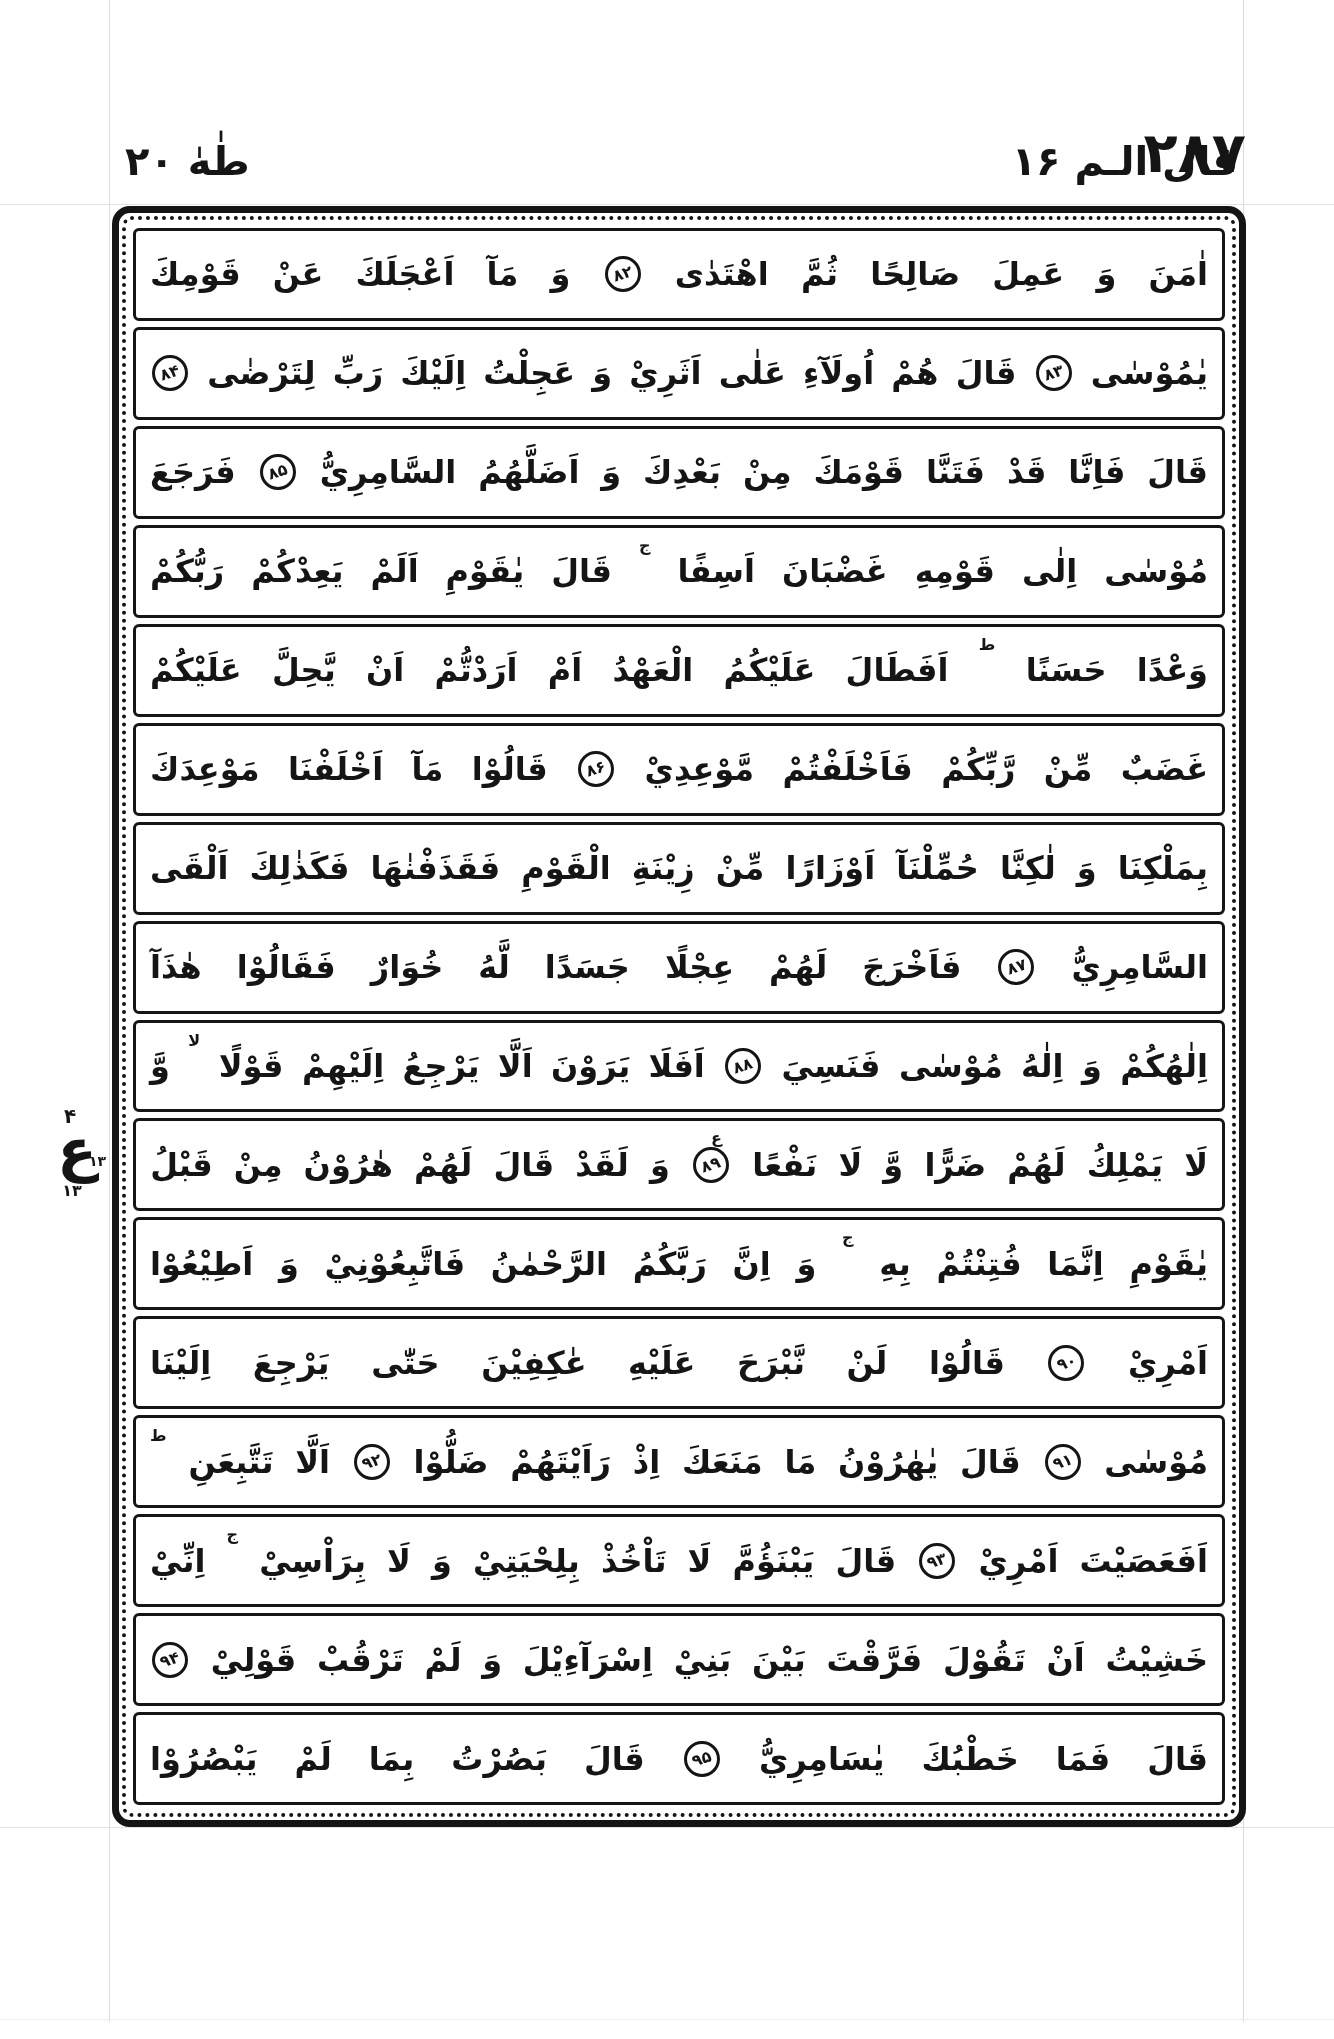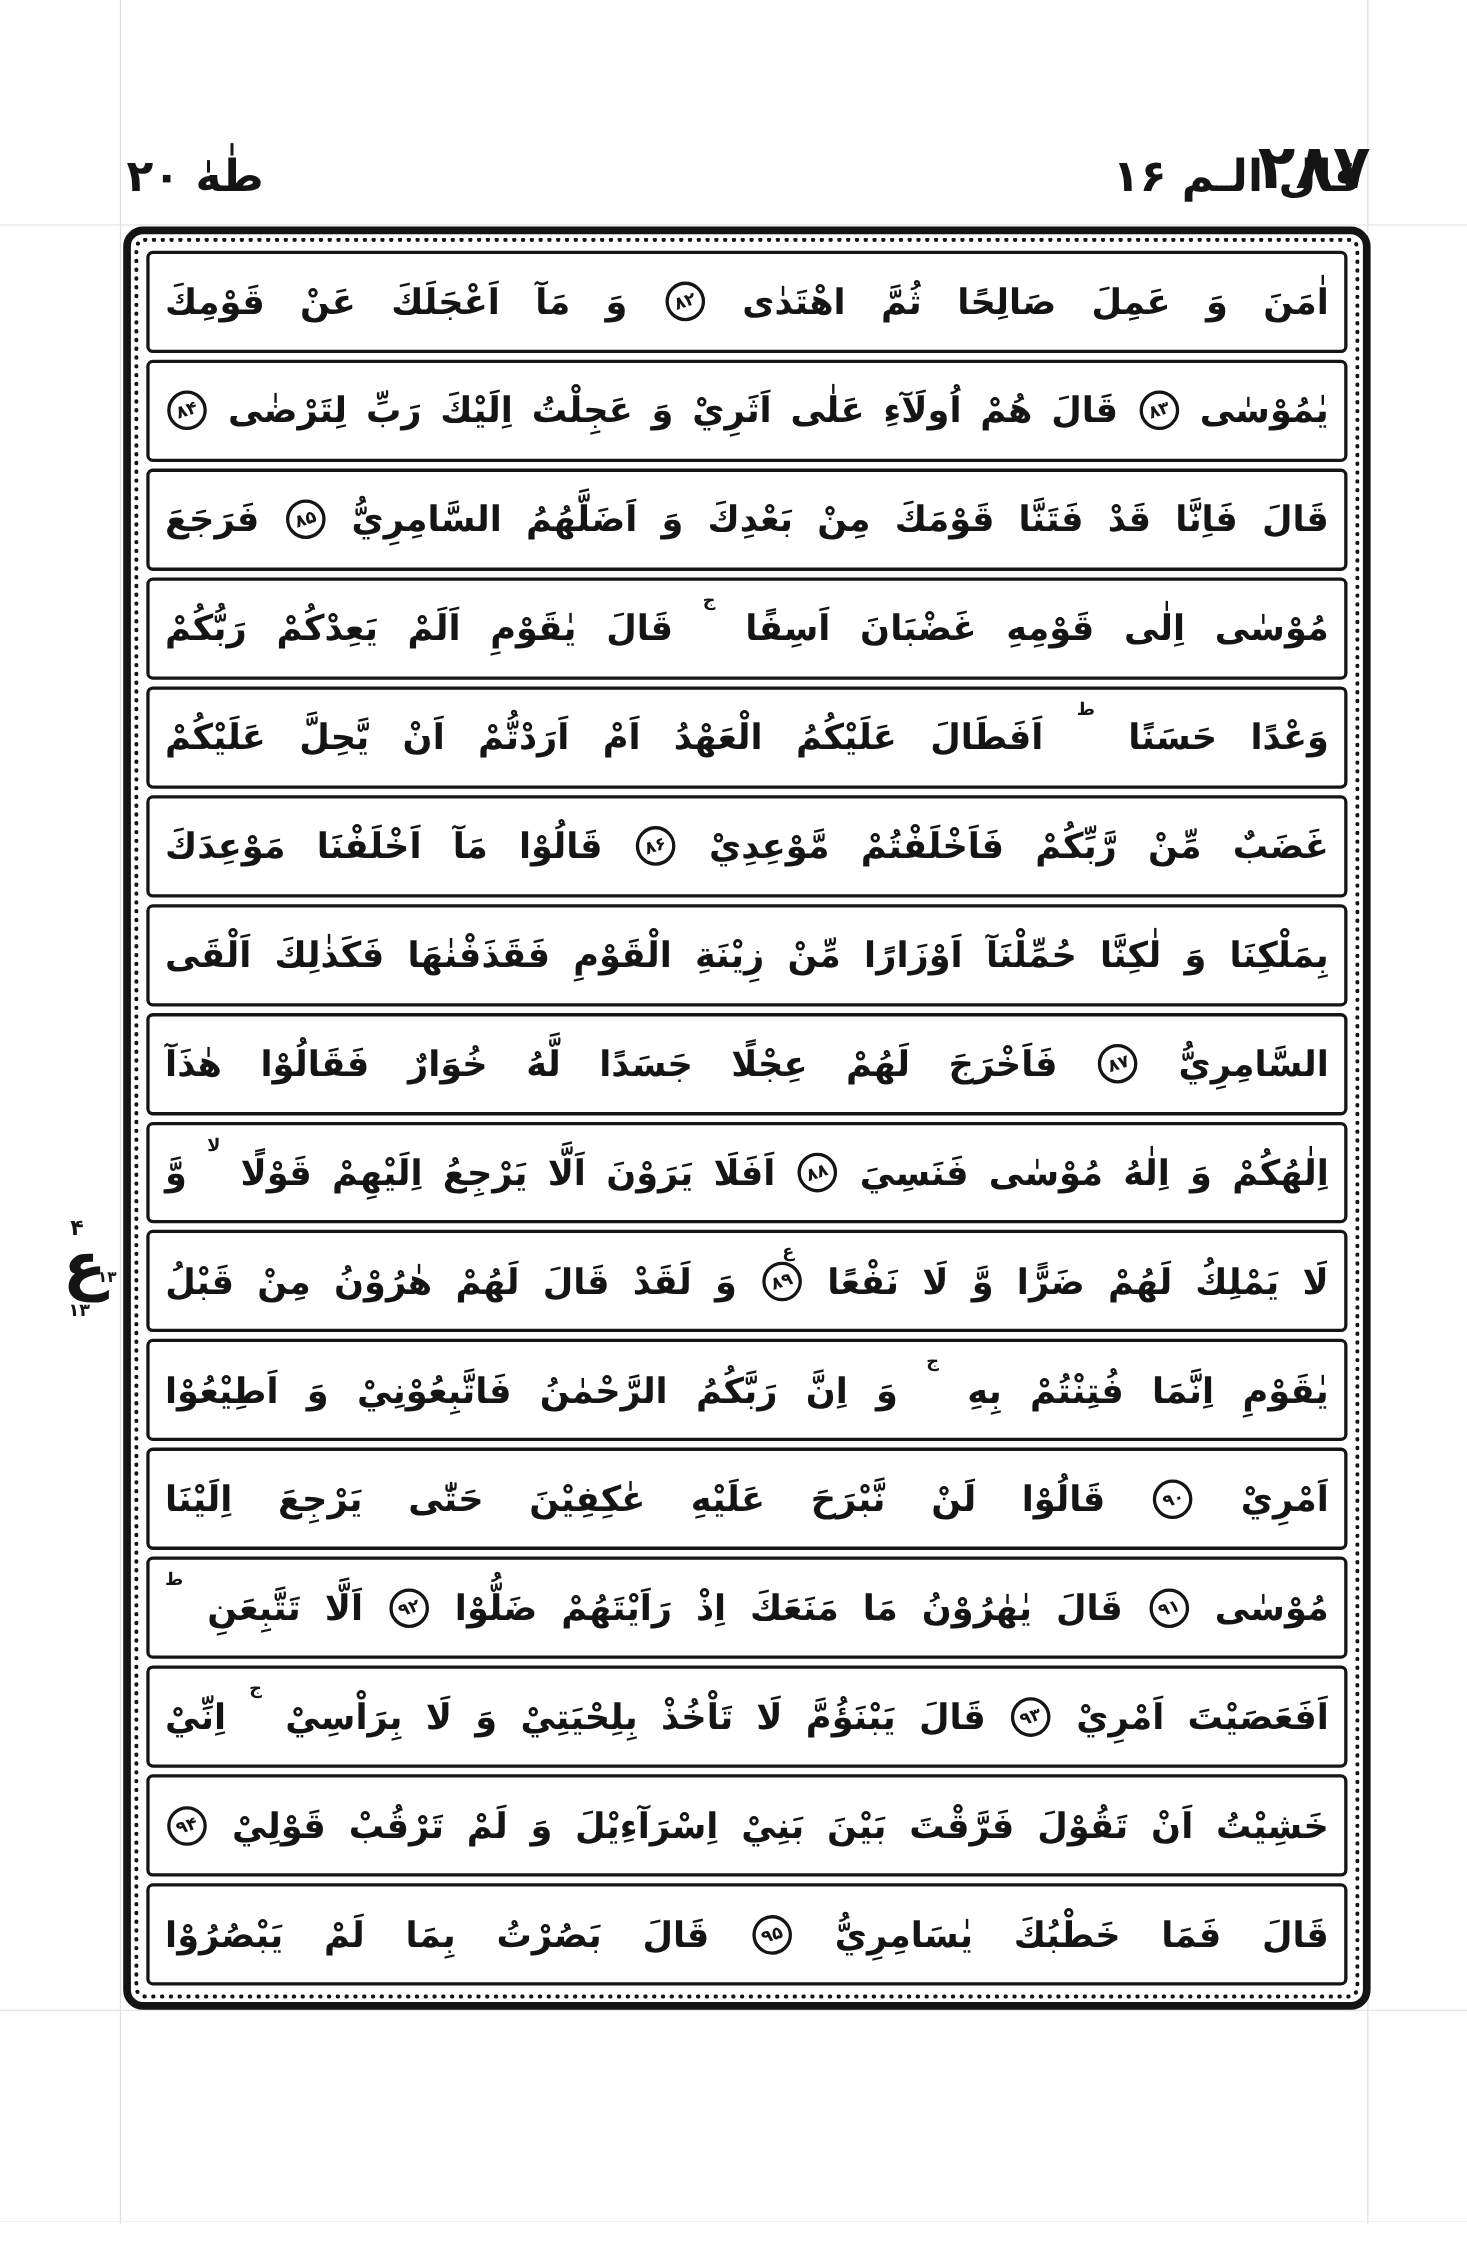--- a/index.html
+++ b/index.html
@@ -8,21 +8,21 @@
   .page{position:absolute;inset:0;background:#ffffff;}
 
   
   .vguide{position:absolute;top:0;width:1px;height:2022px;background:#dcdcdc;}
   .vguide.left{left:109px;} .vguide.right{left:1243px;}
   .hguide{position:absolute;left:0;width:1334px;height:1px;background:#e2e2e2;}
   .hguide.top{top:204px;} .hguide.bottom{top:1827px;} .hguide.foot{top:2019px;background:#efefef;}
 
   
   .hdr{position:absolute;font-weight:bold;white-space:nowrap;direction:rtl;}
-  .hdr-surah{left:115px;top:138px;font-size:40px;}
+  .hdr-surah{left:125px;top:138px;font-size:40px;}
   .hdr-page{left:112px;top:120px;width:1134px;font-size:56px;letter-spacing:4px;}
   .hdr-juz{right:96px;top:138px;font-size:40px;text-align:right;}
 
   
   .frame{position:absolute;left:112px;top:206px;width:1134px;height:1621px;
          box-sizing:border-box;border:7px solid #141414;border-radius:18px;
          padding:3px;background:#ffffff;}
   .chain{box-sizing:border-box;height:100%;border:4px dotted #141414;
          border-radius:10px;padding:5px 7px;}
   .lines{height:100%;display:flex;flex-direction:column;}

